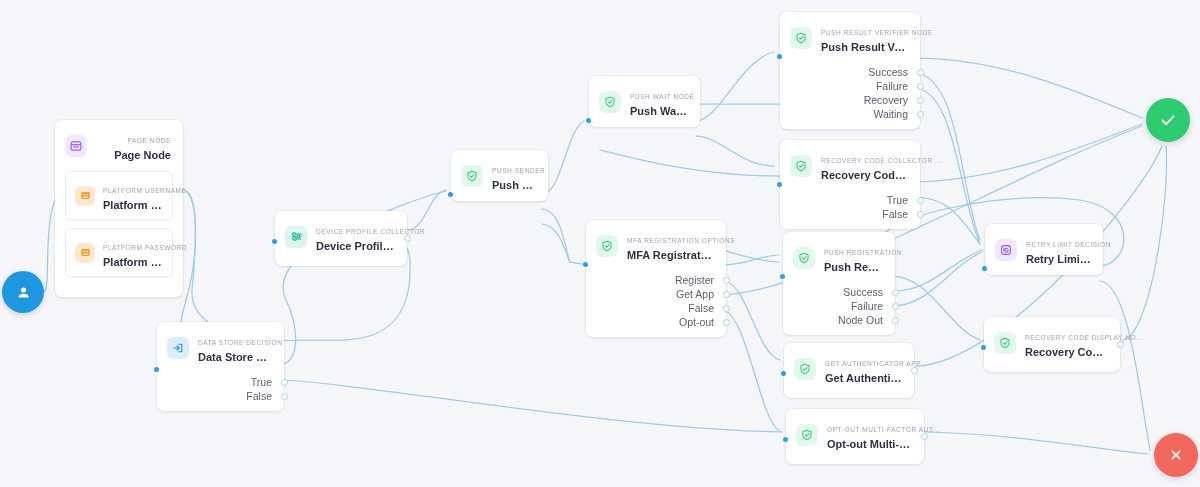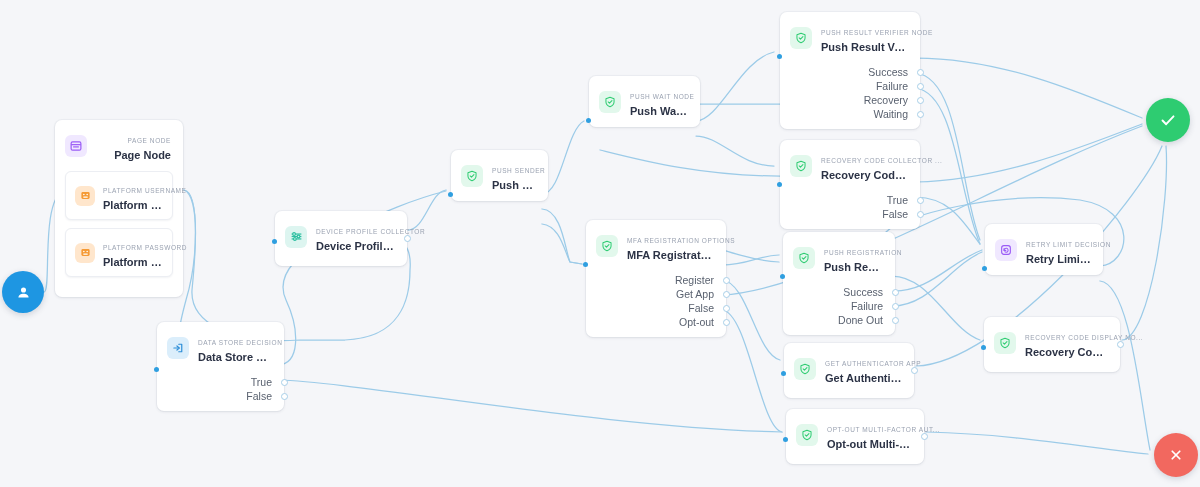--- a/index.html
+++ b/index.html
@@ -303,21 +303,21 @@
         <div class="ports">
           <div class="port">
             <span class="plabel">Success</span>
             <span class="pdot"></span>
           </div>
           <div class="port">
             <span class="plabel">Failure</span>
             <span class="pdot"></span>
           </div>
           <div class="port">
-            <span class="plabel">Done Out</span>
+            <span class="plabel">Node Out</span>
             <span class="pdot"></span>
           </div>
         </div>
         <span class="indot" style="top: 42px;"></span>
       </div>
       <div class="node" style="left: 985px; top: 224px; width: 118px;">
         <div class="nhead">
           <span class="nicon" style="background:#f0e8ff">
             <svg width="12" height="12" viewBox="0 0 16 16">
               <rect x="2.2" y="2.2" width="11.6" height="11.6" rx="3" fill="none" stroke="#9b5cf6" stroke-width="1.5"></rect>

